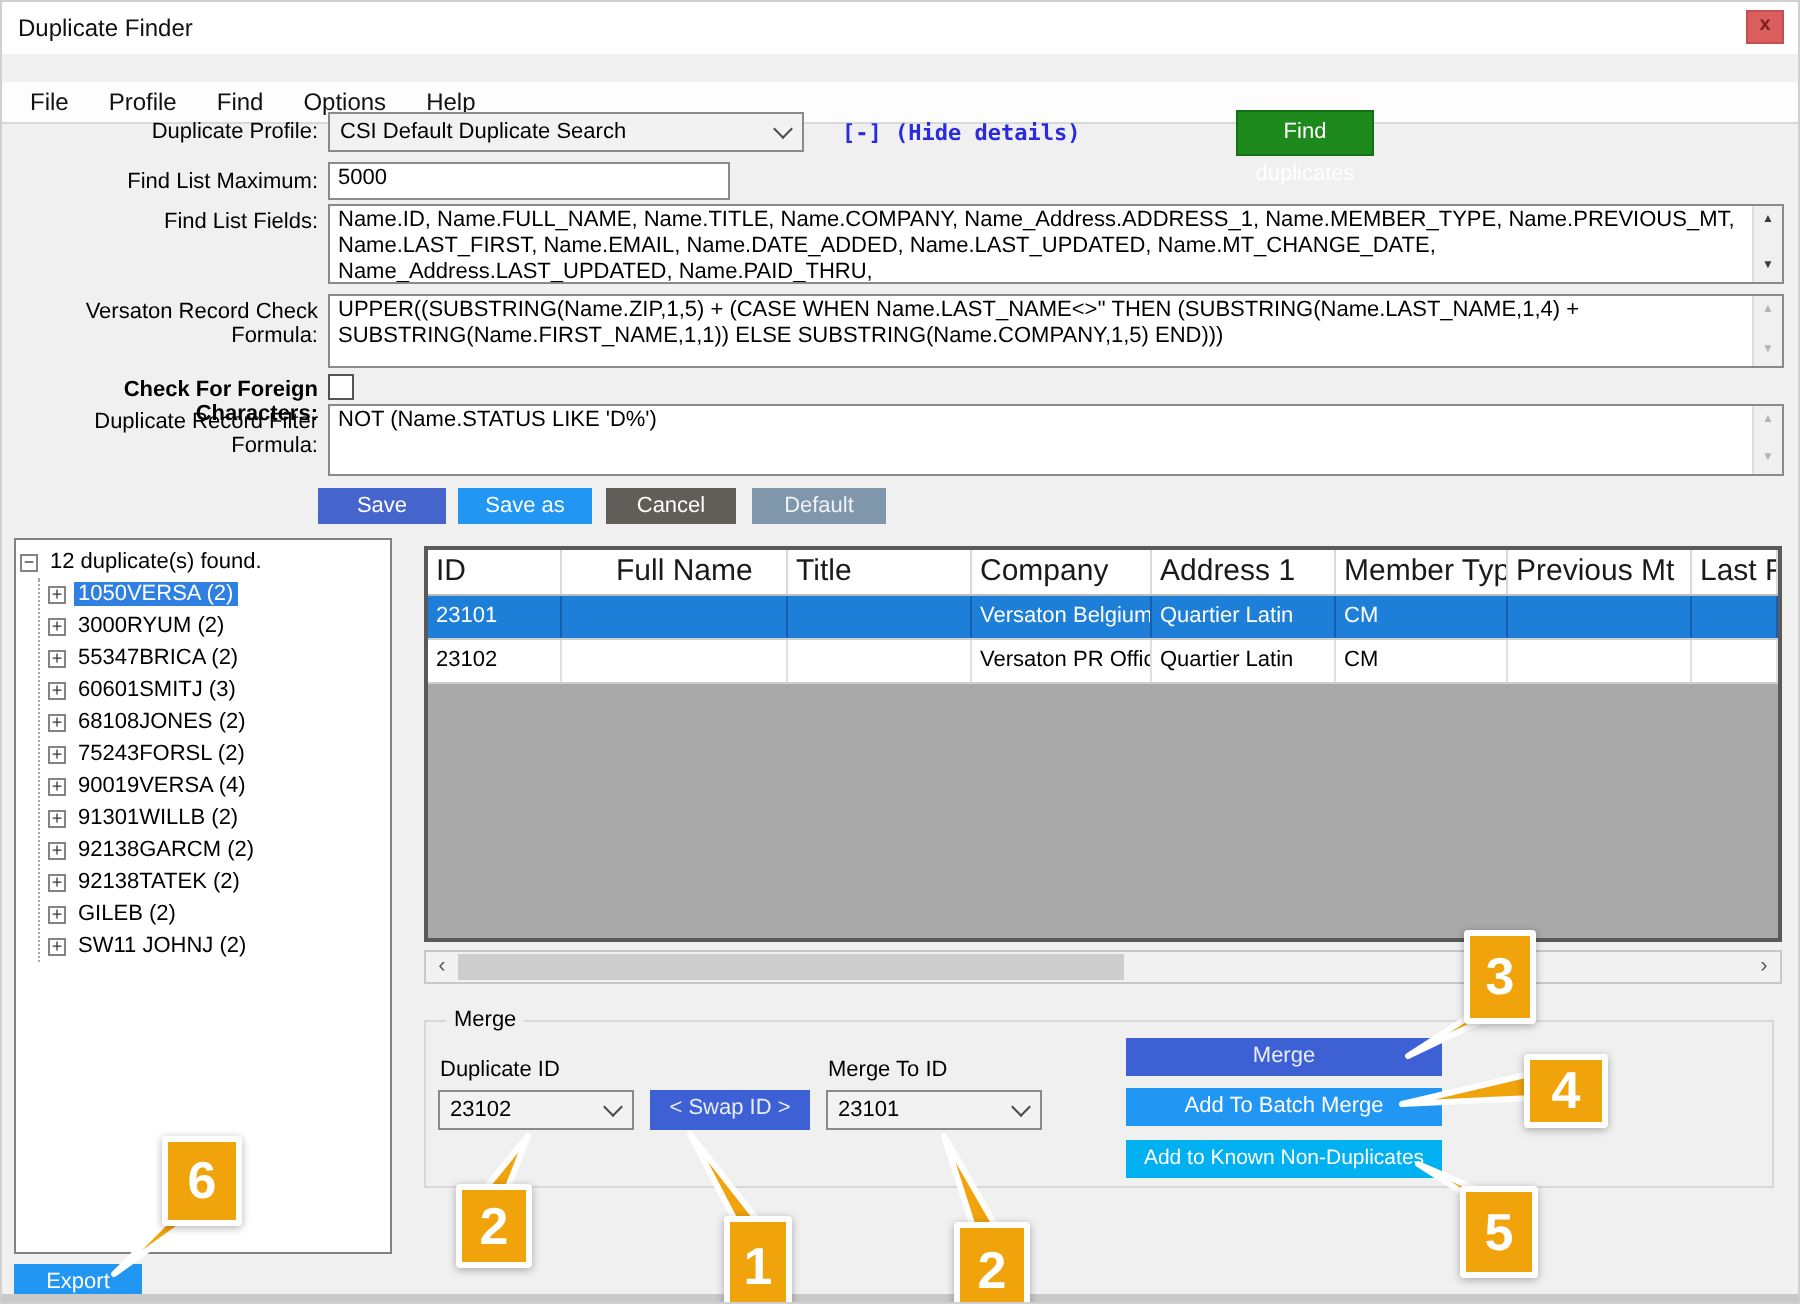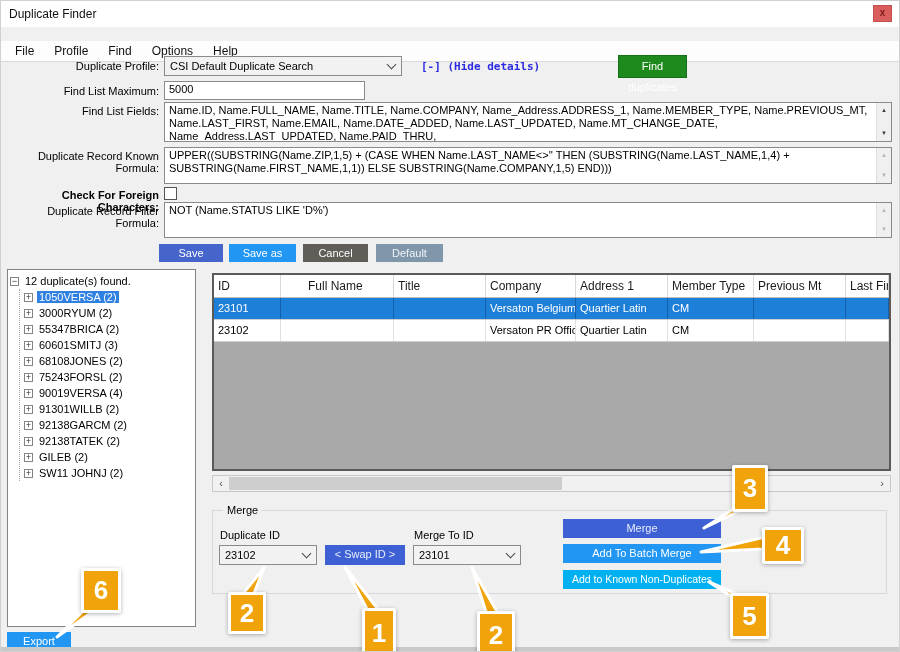--- a/index.html
+++ b/index.html
@@ -49,21 +49,21 @@
   .tree-children { margin-left:9px; border-left:1px dotted #a8a8a8; }
   .tree-children .tree-row { padding-left:4px; }
   .expander { width:9px; height:9px; border:1px solid #848484; background:#fff; color:#333;
     font-size:9px; line-height:7px; text-align:center; margin-right:4px; flex:0 0 9px; }
   .tree-label { padding:0 2px; white-space:nowrap; }
   .tree-label.selected { background:#2f80e0; color:#fff; }
   
   .grid { position:absolute; left:211px; top:272px; width:679px; height:198px;
     border:2px solid #5a5a5a; background:#a9a9a9; overflow:hidden; }
   .grid-head { display:flex; height:23px; background:#ffffff; border-bottom:1px solid #bcbcbc; }
-  .grid-head .cell { font-size:12px; color:#1a1a1a; line-height:22px; border-right:1px solid #d9d9d9; }
+  .grid-head .cell { font-size:15px; color:#1a1a1a; line-height:22px; border-right:1px solid #d9d9d9; }
   .grid-row { display:flex; height:22px; background:#fff; border-bottom:1px solid #cfcfcf; }
   .grid-row .cell { font-size:11px; color:#000; line-height:21px; border-right:1px solid rgba(0,0,0,0.12); }
   .grid-row.selected { background:#1e7fd9; }
   .grid-row.selected .cell { color:#fff; border-right:1px solid rgba(0,0,40,0.25); }
   .cell { padding-left:4px; overflow:hidden; white-space:nowrap; }
   .c0{width:67px;} .c1{width:90px;margin-left:23px;} .c2{width:92px;} .c3{width:90px;}
   .c4{width:92px;} .c5{width:86px;} .c6{width:92px;} .c7{flex:1;}
   
   .hscroll { position:absolute; left:211px; top:474px; width:679px; height:17px; background:#f1f1f1;
     border:1px solid #c8c8c8; }
@@ -113,21 +113,21 @@
 
   <div class="lbl" style="top:104px;">Find List Fields:</div>
   <div class="tbox" style="left:163px; top:101px; width:728px; height:40px;">
     <span>Name.ID, Name.FULL_NAME, Name.TITLE, Name.COMPANY, Name_Address.ADDRESS_1, Name.MEMBER_TYPE, Name.PREVIOUS_MT, Name.LAST_FIRST, Name.EMAIL, Name.DATE_ADDED, Name.LAST_UPDATED, Name.MT_CHANGE_DATE, Name_Address.LAST_UPDATED, Name.PAID_THRU,</span>
     <div class="sbar dark">
       <span>▲</span>
       <span>▼</span>
     </div>
   </div>
 
-  <div class="lbl" style="top:149px;">Duplicate Record Known Formula:</div>
+  <div class="lbl" style="top:149px;">Versaton Record Check Formula:</div>
   <div class="tbox" style="left:163px; top:146px; width:728px; height:37px;">
     <span>UPPER((SUBSTRING(Name.ZIP,1,5) + (CASE WHEN Name.LAST_NAME&lt;&gt;'' THEN (SUBSTRING(Name.LAST_NAME,1,4) + SUBSTRING(Name.FIRST_NAME,1,1)) ELSE SUBSTRING(Name.COMPANY,1,5) END)))</span>
     <div class="sbar lite">
       <span>▲</span>
       <span>▼</span>
     </div>
   </div>
 
   <div class="lbl" style="top:188px;font-weight:bold;">Check For Foreign Characters:</div>
   <div class="checkbox" style="left:163px; top:186px;"></div>

